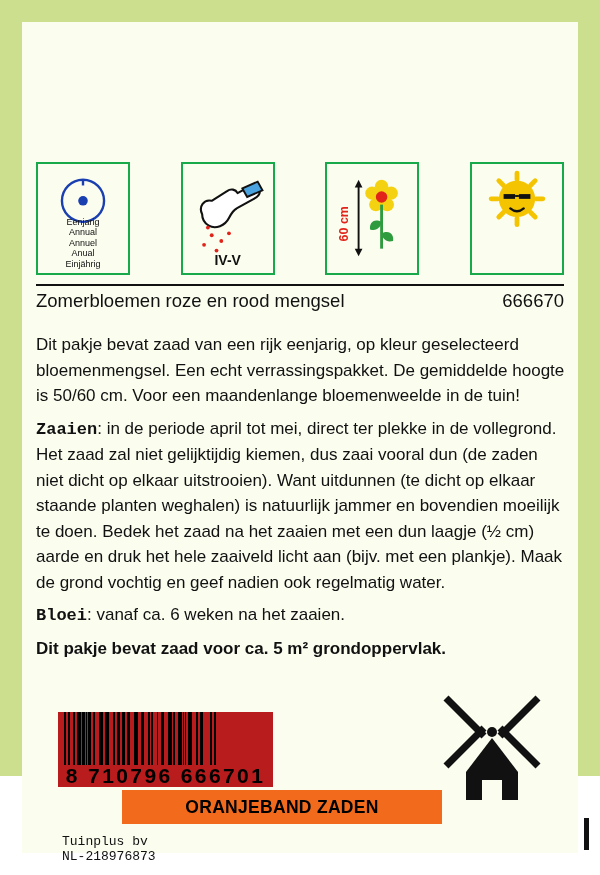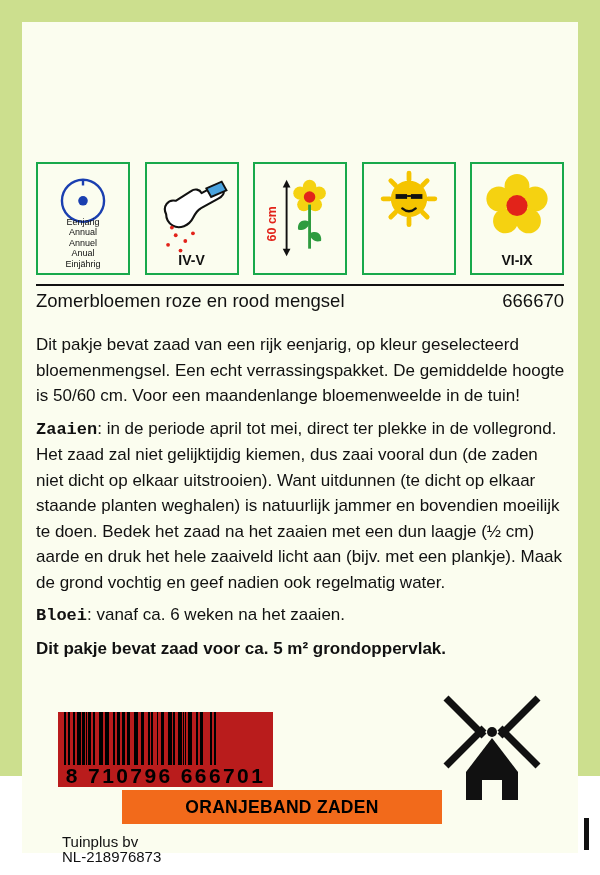--- a/index.html
+++ b/index.html
@@ -183,23 +183,24 @@
     font-size: 17.5px;
     font-weight: 700;
     letter-spacing: 0.3px;
   }
 
   
   .footer {
     position: absolute;
     left: 40px;
     top: 812px;
-    font-size: 15px;
+    font-size: 13px;
     line-height: 15px;
     color: #111;
+    font-family: Liberation Mono, monospace;
   }
   .footer-bar {
     position: absolute;
     left: 584px;
     top: 818px;
     width: 5px;
     height: 32px;
     background: #111;
   }
 </style>
@@ -277,33 +278,20 @@
               <line x1="61" y1="22" x2="66" y2="17"></line>
             </g>
           </g>
           <path d="M33 31 h12 v5 h-12 z" fill="#111"></path>
           <path d="M49 31 h12 v5 h-12 z" fill="#111"></path>
           <path d="M45 33 h4" stroke="#111" stroke-width="2"></path>
           <path d="M40 46 q7 6 14 0" stroke="#111" stroke-width="2.5" fill="none" stroke-linecap="round"></path>
         </svg>
       </div>
 
-      <div class="icon-box">
-        <svg class="icon-art" viewBox="0 0 94 113">
-          <g transform="translate(47,43)">
-            <circle cx="0" cy="-20" r="13" fill="#f5d211"></circle>
-            <circle cx="19" cy="-7" r="13" fill="#f5d211"></circle>
-            <circle cx="12" cy="16" r="13" fill="#f5d211"></circle>
-            <circle cx="-12" cy="16" r="13" fill="#f5d211"></circle>
-            <circle cx="-19" cy="-7" r="13" fill="#f5d211"></circle>
-            <circle cx="0" cy="0" r="11" fill="#e2231a"></circle>
-          </g>
-        </svg>
-        <div class="icon-caption big">VI-IX</div>
-      </div>
     </div>
 
     <div class="divider"></div>
 
     <div class="title-row">
       <div>Zomerbloemen roze en rood mengsel</div>
       <div>666670</div>
     </div>
 
     <div class="body-text">

